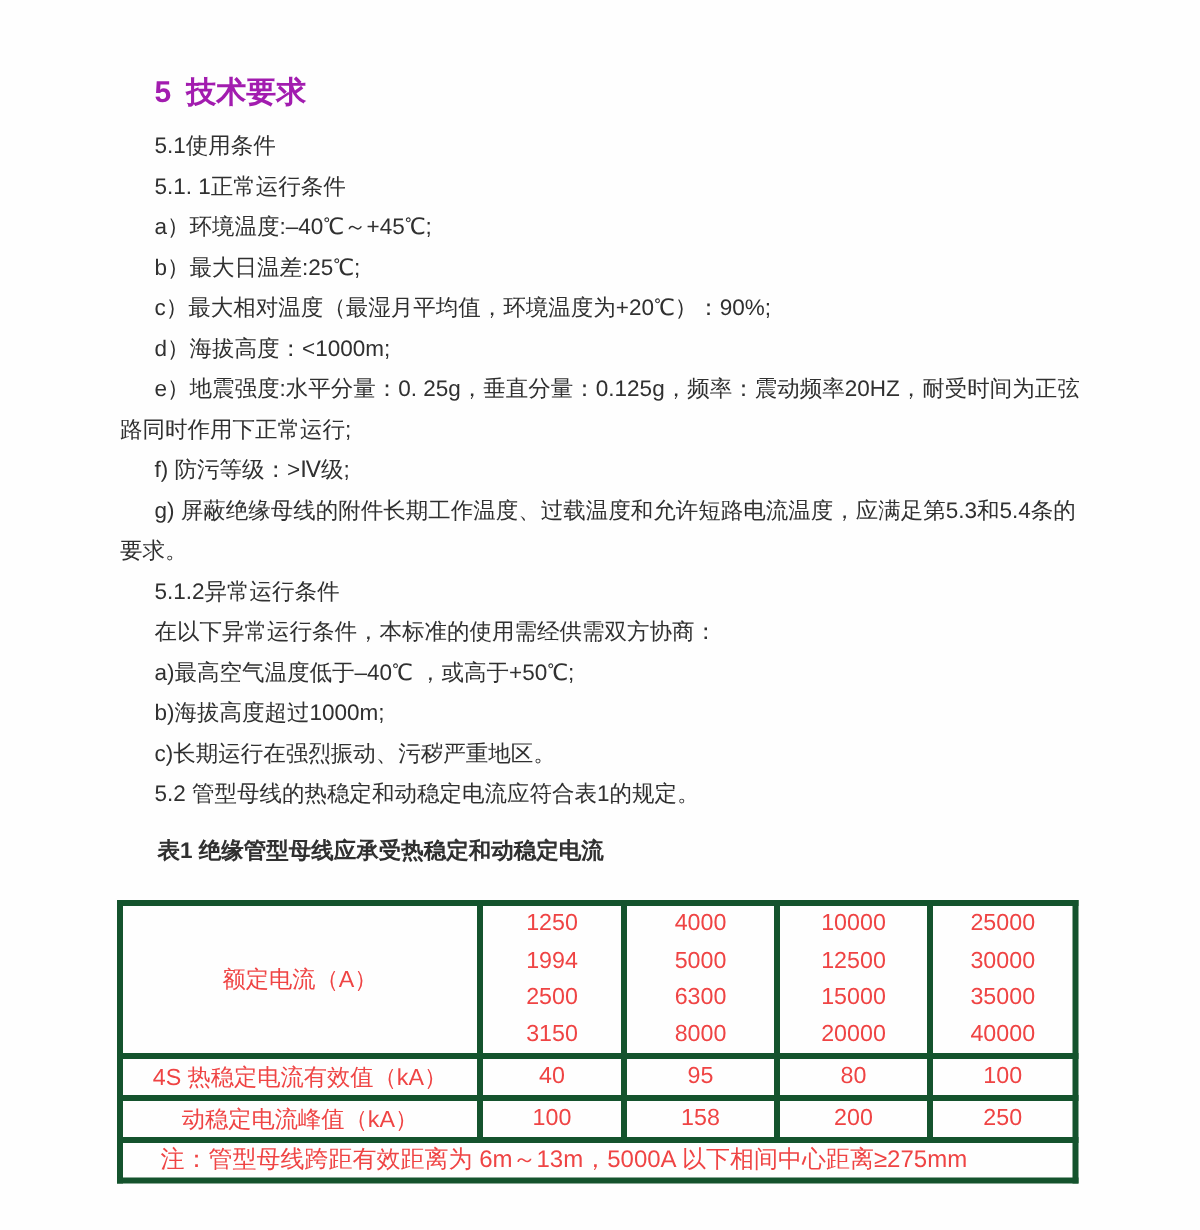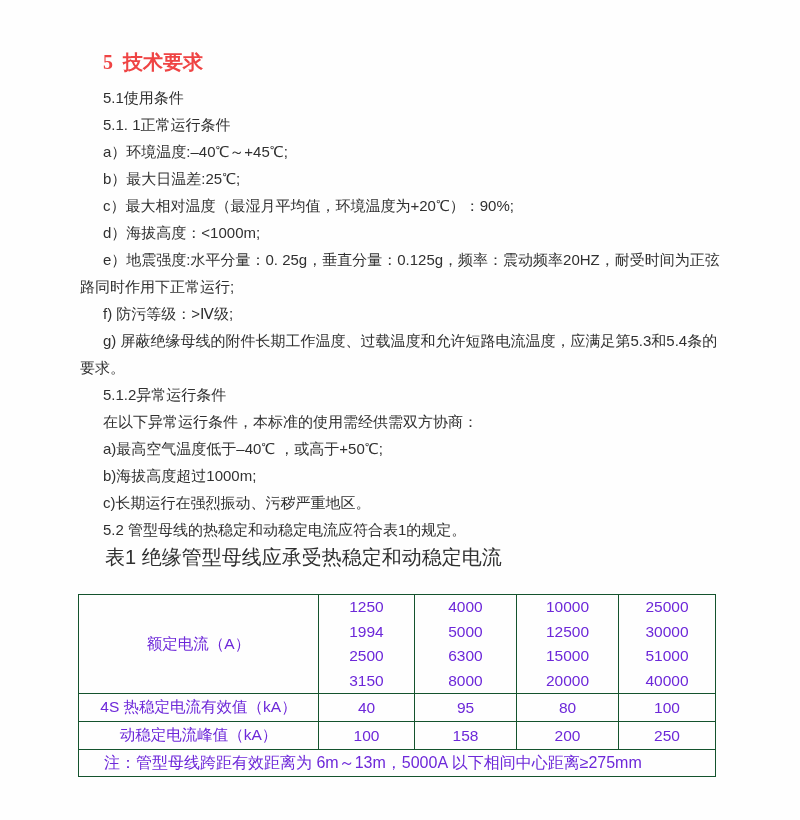--- a/index.html
+++ b/index.html
@@ -32,34 +32,34 @@
   }
   .line {
     line-height: 27px;
     font-size: 15px;
     color: #303030;
     white-space: pre;
     padding-left: 2px;
   }
   .line.ind { padding-left: 25px; }
   .caption {
-    margin: 1px 0 23px 27px;
-    font-size: 20px;
-    font-weight: normal;
+    margin: 15px 0 23px 27px;
+    font-size: 15px;
+    font-weight: bold;
     color: #303030;
   }
   table.t1 {
     border-collapse: collapse;
     table-layout: fixed;
     width: 637px;
     background: #fefefe;
   }
   table.t1 td {
-    border: 1px solid #14532d;
-    color: #6d28d9;
+    border: 4px solid #14532d;
+    color: #ef4444;
     font-size: 15.5px;
     text-align: center;
     vertical-align: middle;
     padding: 0;
   }
   tr.rated-row td { height: 98px; }
   td.rated-label { font-size: 16px; }
   .num-stack div { line-height: 24.5px; }
   tr.data-row td { height: 28px; }
   td.row-label {
@@ -72,21 +72,21 @@
     text-align: left;
     padding-left: 25px;
     font-size: 16px;
   }
 </style>
 </head>
 <body>
 
 <div class="page">
 
-  <h1 class="heading" style="color: #ef4444; font-family: Liberation Serif, serif;"><span class="h-num">5</span><span>技术要求</span></h1>
+  <h1 class="heading" style="color: #a21caf;"><span class="h-num">5</span><span>技术要求</span></h1>
 
   <div class="content">
 
     <div id="bodyLines">
         <div class="line ind">5.1使用条件</div>
         <div class="line ind">5.1. 1正常运行条件</div>
         <div class="line ind">a）环境温度:–40℃～+45℃;</div>
         <div class="line ind">b）最大日温差:25℃;</div>
         <div class="line ind">c）最大相对温度（最湿月平均值，环境温度为+20℃）：90%;</div>
         <div class="line ind">d）海拔高度：&lt;1000m;</div>
@@ -137,21 +137,21 @@
             <div>10000</div>
             <div>12500</div>
             <div>15000</div>
             <div>20000</div>
           </div>
         </td>
         <td>
           <div class="num-stack">
             <div>25000</div>
             <div>30000</div>
-            <div>51000</div>
+            <div>35000</div>
             <div>40000</div>
           </div>
         </td>
       </tr>
       <tr class="data-row">
         <td class="row-label">4S 热稳定电流有效值（kA）</td>
         <td>40</td>
         <td>95</td>
         <td>80</td>
         <td>100</td>

